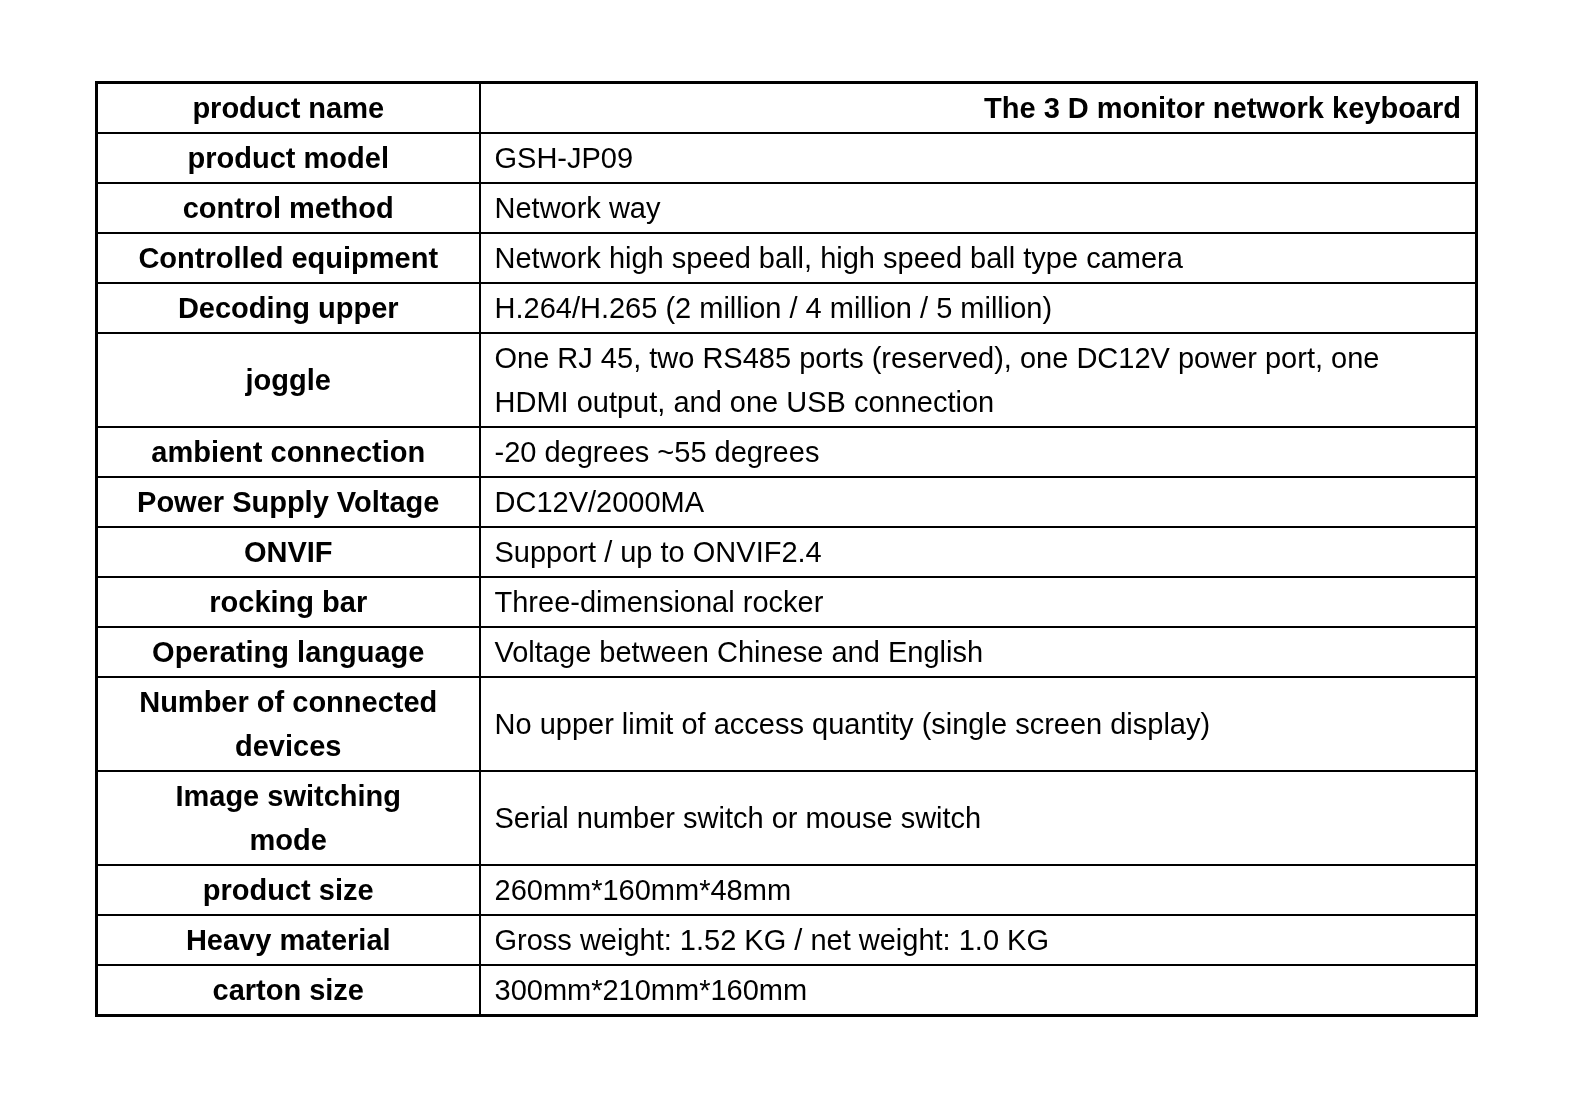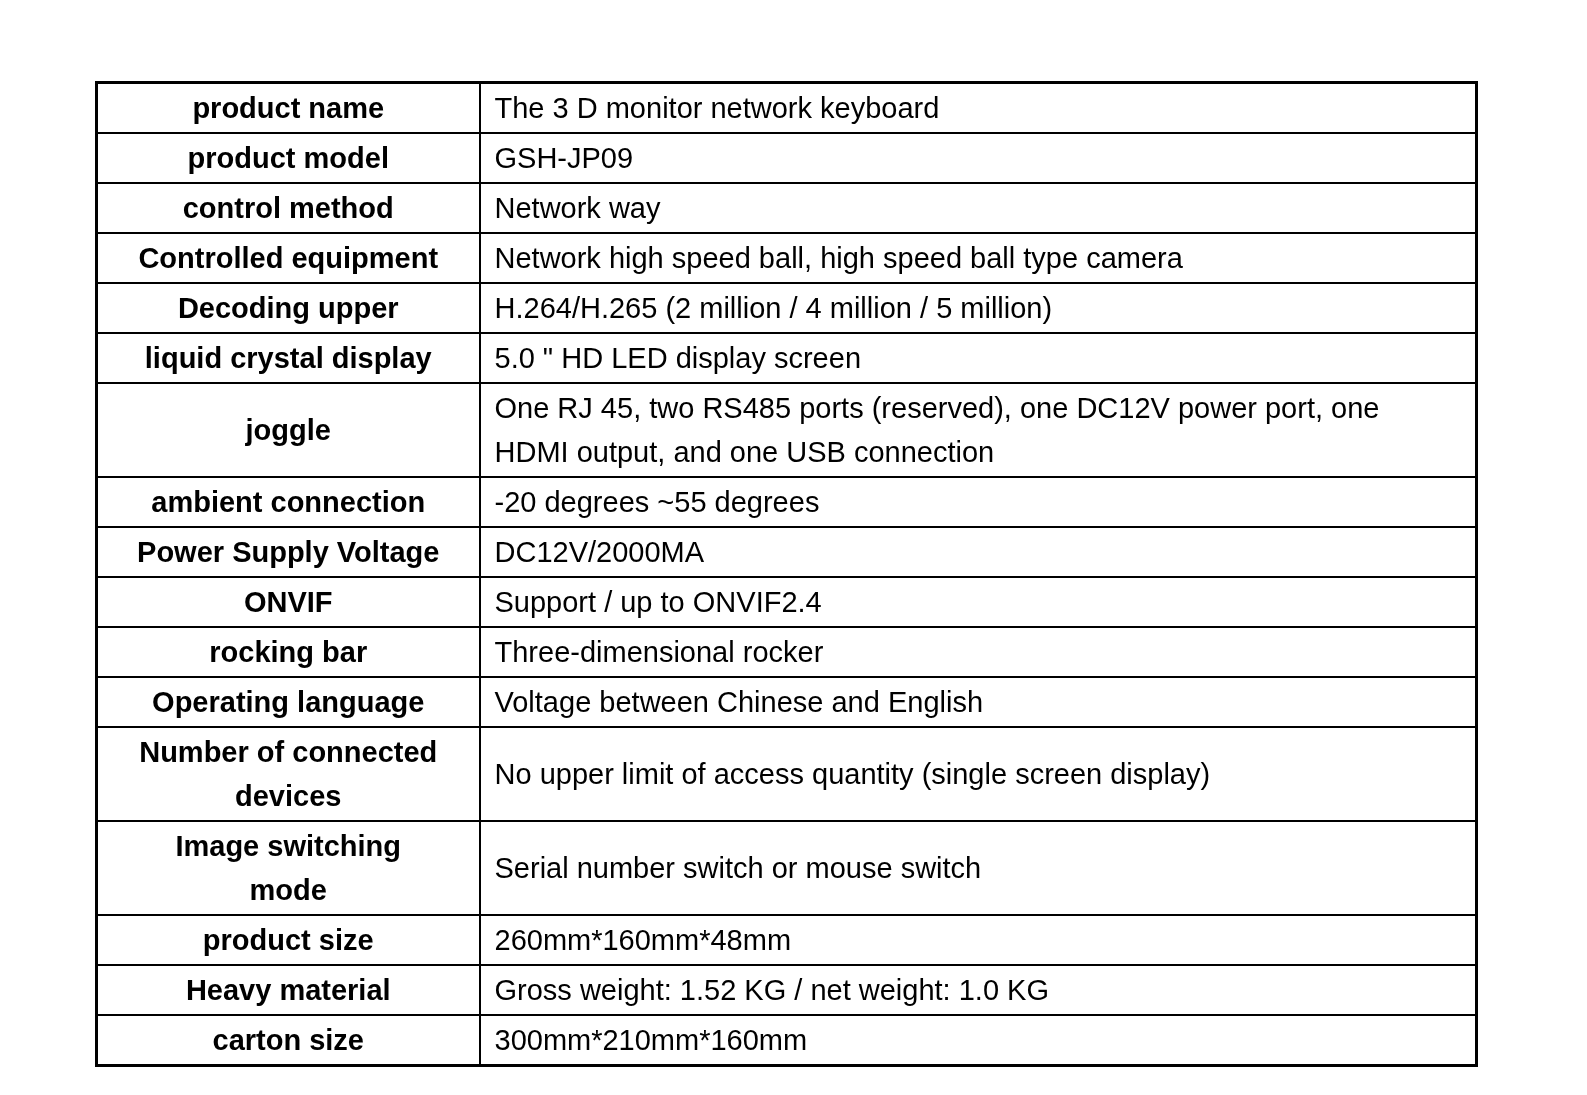--- a/index.html
+++ b/index.html
@@ -39,22 +39,22 @@
   td.label-cell {
     font-weight: bold;
     text-align: center;
     white-space: pre-line;
   }
   td.value-cell {
     font-weight: normal;
     text-align: left;
   }
   td.value-cell.header-value {
-    font-weight: normal;
-    text-align: left;
+    font-weight: bold;
+    text-align: right;
   }
 </style>
 </head>
 <body>
 
 <div class="page">
   <table class="spec">
     <colgroup>
       <col style="width:383px">
       <col style="width:997px">
@@ -72,24 +72,20 @@
         <td class="label-cell">control method</td>
         <td class="value-cell">Network way</td>
       </tr>
       <tr>
         <td class="label-cell">Controlled equipment</td>
         <td class="value-cell">Network high speed ball, high speed ball type camera</td>
       </tr>
       <tr>
         <td class="label-cell">Decoding upper</td>
         <td class="value-cell">H.264/H.265 (2 million / 4 million / 5 million)</td>
-      </tr>
-      <tr>
-        <td class="label-cell">liquid crystal display</td>
-        <td class="value-cell">5.0 " HD LED display screen</td>
       </tr>
       <tr>
         <td class="label-cell">joggle</td>
         <td class="value-cell">One RJ 45, two RS485 ports (reserved), one DC12V power port, one HDMI output, and one USB connection</td>
       </tr>
       <tr>
         <td class="label-cell">ambient connection</td>
         <td class="value-cell">-20 degrees ~55 degrees</td>
       </tr>
       <tr>

